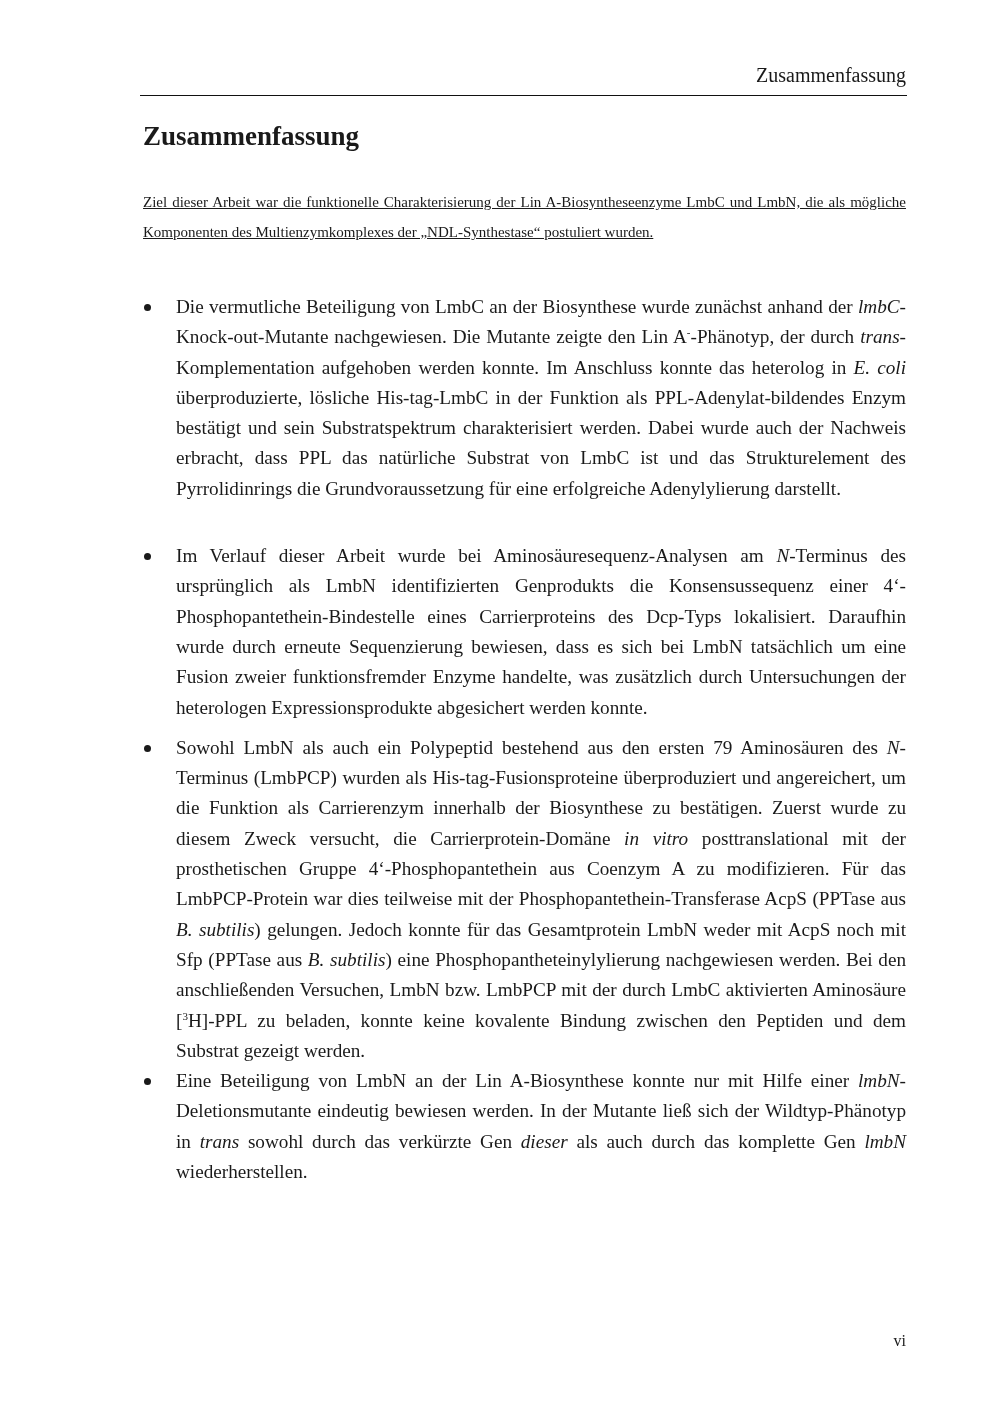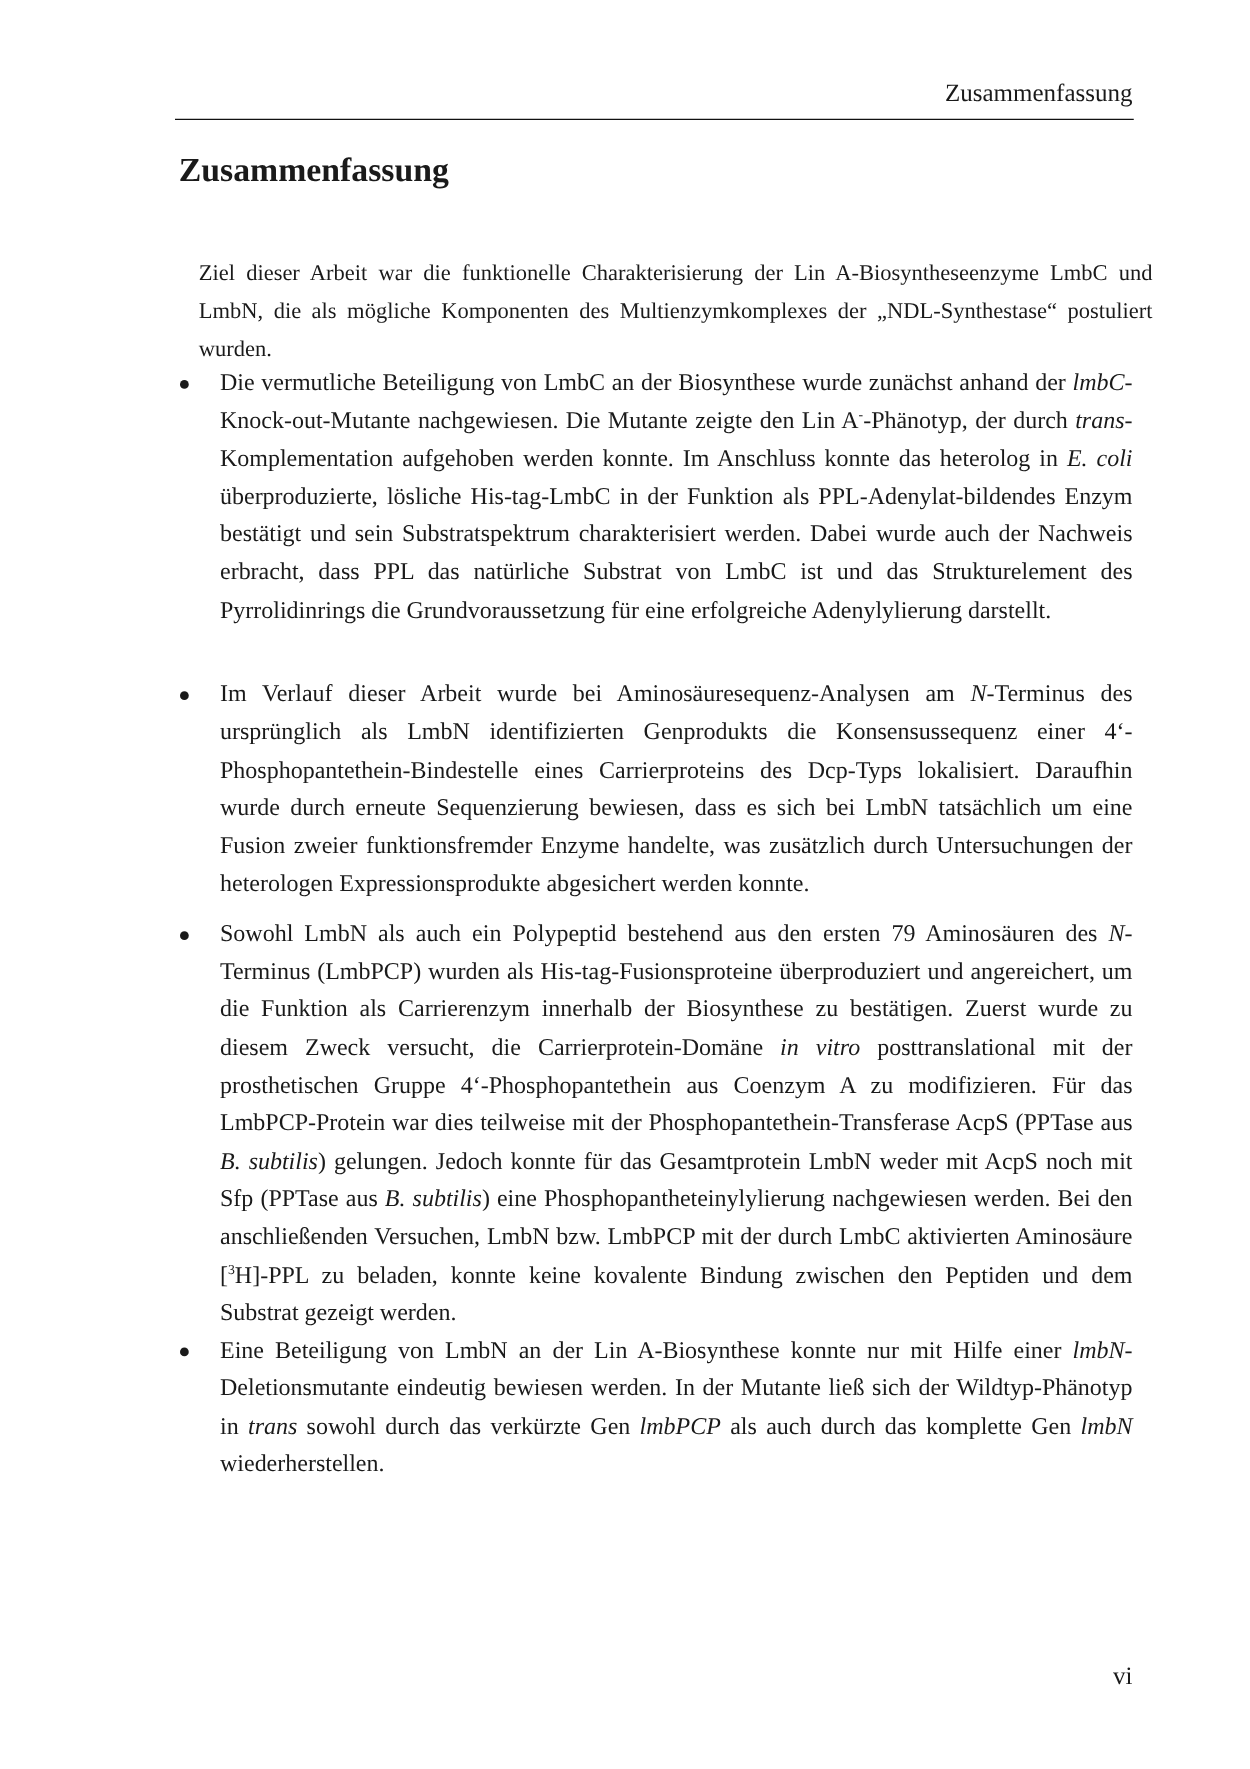--- a/index.html
+++ b/index.html
@@ -4,33 +4,33 @@
 <style>
   html, body { margin: 0; padding: 0; background: #ffffff; }
   body { width: 1000px; height: 1415px; position: relative; overflow: hidden;
          font-family: "Liberation Serif", "DejaVu Serif", serif; color: #1a1a1a; }
   .running-header { position: absolute; left: 140px; top: 62px; width: 766px;
          text-align: right; font-size: 20px; line-height: 26px; }
   .header-rule { position: absolute; left: 140px; top: 95px; width: 767px; height: 0;
          border-top: 1.6px solid #111; }
   .chapter-title { position: absolute; left: 143px; top: 118px; margin: 0;
          font-size: 27px; font-weight: bold; line-height: 36px; }
-  .intro { position: absolute; left: 143px; top: 187px; width: 763px; margin: 16px;
-         font-size: 18px; line-height: 30.3px; text-align: justify; }
+  .intro { position: absolute; left: 143px; top: 187px; width: 763px; margin: 0;
+         font-size: 15px; line-height: 30.3px; text-align: justify; text-decoration: underline; }
   .bullet-list { position: absolute; left: 143px; width: 763px; margin: 0; padding: 0;
          list-style: none; }
   .bullet-item { position: relative; padding-left: 33px; font-size: 19.2px; line-height: 30.3px;
          text-align: justify; }
   .bullet-dot { position: absolute; left: 1px; top: 12px; width: 7px; height: 7px; border-radius: 50%;
          background: #1a1a1a; }
   .bullet-text { display: block; }
   i { font-style: italic; }
   sup { font-size: 11px; line-height: 0; vertical-align: 7px; }
   .page-number { position: absolute; left: 860px; top: 1328px; width: 46px; text-align: right;
-         font-size: 20px; line-height: 26px; }
+         font-size: 16px; line-height: 26px; }
 </style>
 </head>
 <body>
 
 <div class="running-header">Zusammenfassung</div>
 <div class="header-rule"></div>
 
 <h1 class="chapter-title">Zusammenfassung</h1>
 
 <p class="intro">Ziel dieser Arbeit war die funktionelle Charakterisierung der Lin A-Biosyntheseenzyme LmbC und LmbN, die als mögliche Komponenten des Multienzymkomplexes der „NDL-Synthestase“ postuliert wurden.</p>
@@ -43,17 +43,17 @@
   <li class="bullet-item" style="margin-bottom:10px;margin-top:37px;">
     <span class="bullet-dot"></span>
     <span class="bullet-text">Im Verlauf dieser Arbeit wurde bei Aminosäuresequenz-Analysen am <i>N</i>-Terminus des ursprünglich als LmbN identifizierten Genprodukts die Konsensussequenz einer 4‘-Phosphopantethein-Bindestelle eines Carrierproteins des Dcp-Typs lokalisiert. Daraufhin wurde durch erneute Sequenzierung bewiesen, dass es sich bei LmbN tatsächlich um eine Fusion zweier funktionsfremder Enzyme handelte, was zusätzlich durch Untersuchungen der heterologen Expressionsprodukte abgesichert werden konnte.</span>
   </li>
   <li class="bullet-item" style="">
     <span class="bullet-dot"></span>
     <span class="bullet-text">Sowohl LmbN als auch ein Polypeptid bestehend aus den ersten 79 Aminosäuren des <i>N</i>-Terminus (LmbPCP) wurden als His-tag-Fusionsproteine überproduziert und angereichert, um die Funktion als Carrierenzym innerhalb der Biosynthese zu bestätigen. Zuerst wurde zu diesem Zweck versucht, die Carrierprotein-Domäne <i>in vitro</i> posttranslational mit der prosthetischen Gruppe 4‘-Phosphopantethein aus Coenzym A zu modifizieren. Für das LmbPCP-Protein war dies teilweise mit der Phosphopantethein-Transferase AcpS (PPTase aus <i>B. subtilis</i>) gelungen. Jedoch konnte für das Gesamtprotein LmbN weder mit AcpS noch mit Sfp (PPTase aus <i>B. subtilis</i>) eine Phosphopantheteinylylierung nachgewiesen werden. Bei den anschließenden Versuchen, LmbN bzw. LmbPCP mit der durch LmbC aktivierten Aminosäure [<sup>3</sup>H]-PPL zu beladen, konnte keine kovalente Bindung zwischen den Peptiden und dem Substrat gezeigt werden.</span>
   </li>
   <li class="bullet-item">
     <span class="bullet-dot"></span>
-    <span class="bullet-text">Eine Beteiligung von LmbN an der Lin A-Biosynthese konnte nur mit Hilfe einer <i>lmbN</i>-Deletionsmutante eindeutig bewiesen werden. In der Mutante ließ sich der Wildtyp-Phänotyp in <i>trans</i> sowohl durch das verkürzte Gen <i>lmbPCP</i> als auch durch das komplette Gen <i>lmbN</i> wiederherstellen.</span>
+    <span class="bullet-text">Eine Beteiligung von LmbN an der Lin A-Biosynthese konnte nur mit Hilfe einer <i>lmbN</i>-Deletionsmutante eindeutig bewiesen werden. In der Mutante ließ sich der Wildtyp-Phänotyp in <i>trans</i> sowohl durch das verkürzte Gen <i>dieser</i> als auch durch das komplette Gen <i>lmbN</i> wiederherstellen.</span>
   </li>
 </ul>
 
 <div class="page-number">vi</div>
 
 </body></html>

